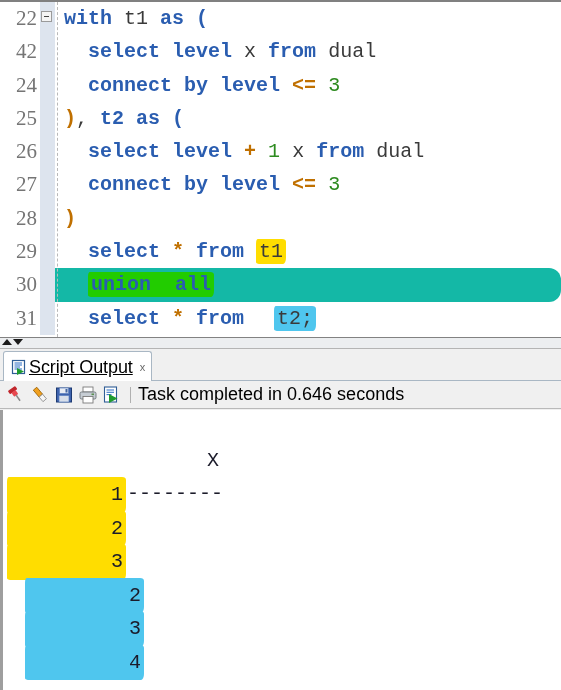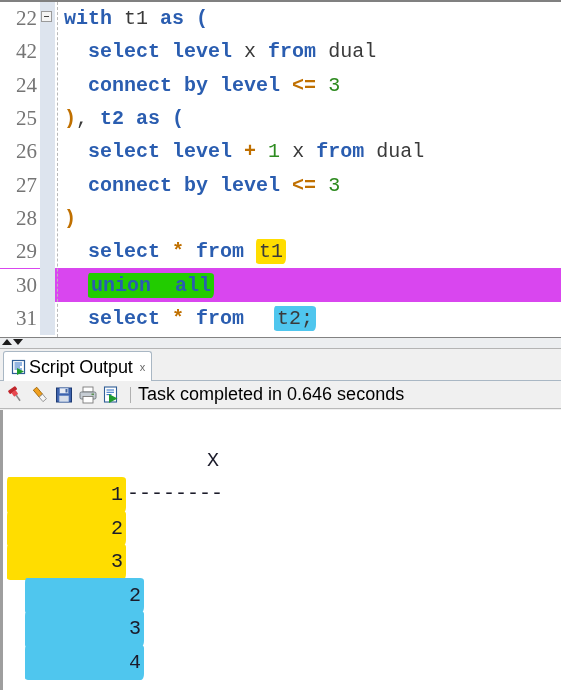--- a/index.html
+++ b/index.html
@@ -38,25 +38,25 @@
   .code-rows {
     position: absolute;
     left: 0;
     top: 0;
     width: 561px;
   }
   .code-row {
     position: relative;
     height: 33.3px;
     display: flex;
-    align-items: center;
     box-sizing: border-box;
   }
   .code-row.current-line {
-    background: #d946ef;
+    background: #14b8a6;
+    border-radius: 12px;
   }
   .gutter-num {
     width: 40px;
     flex: 0 0 40px;
     text-align: right;
     padding-right: 3px;
     box-sizing: border-box;
     color: #757575;
     font-family: "Liberation Serif", serif;
     font-size: 21px;
@@ -190,20 +190,21 @@
     width: 16px; height: 16px;
     margin-right: 2px;
     position: relative;
     flex: 0 0 16px;
   }
   .tab-label {
     font-family: "Liberation Sans", sans-serif;
     font-size: 18px;
     color: #000000;
     letter-spacing: -0.1px;
+    text-decoration: underline;
   }
   .tab-close {
     margin-left: 7px;
     font-size: 11px;
     color: #6a6a6a;
     font-family: "Liberation Sans", sans-serif;
   }
 
   .toolbar {
     position: relative;

